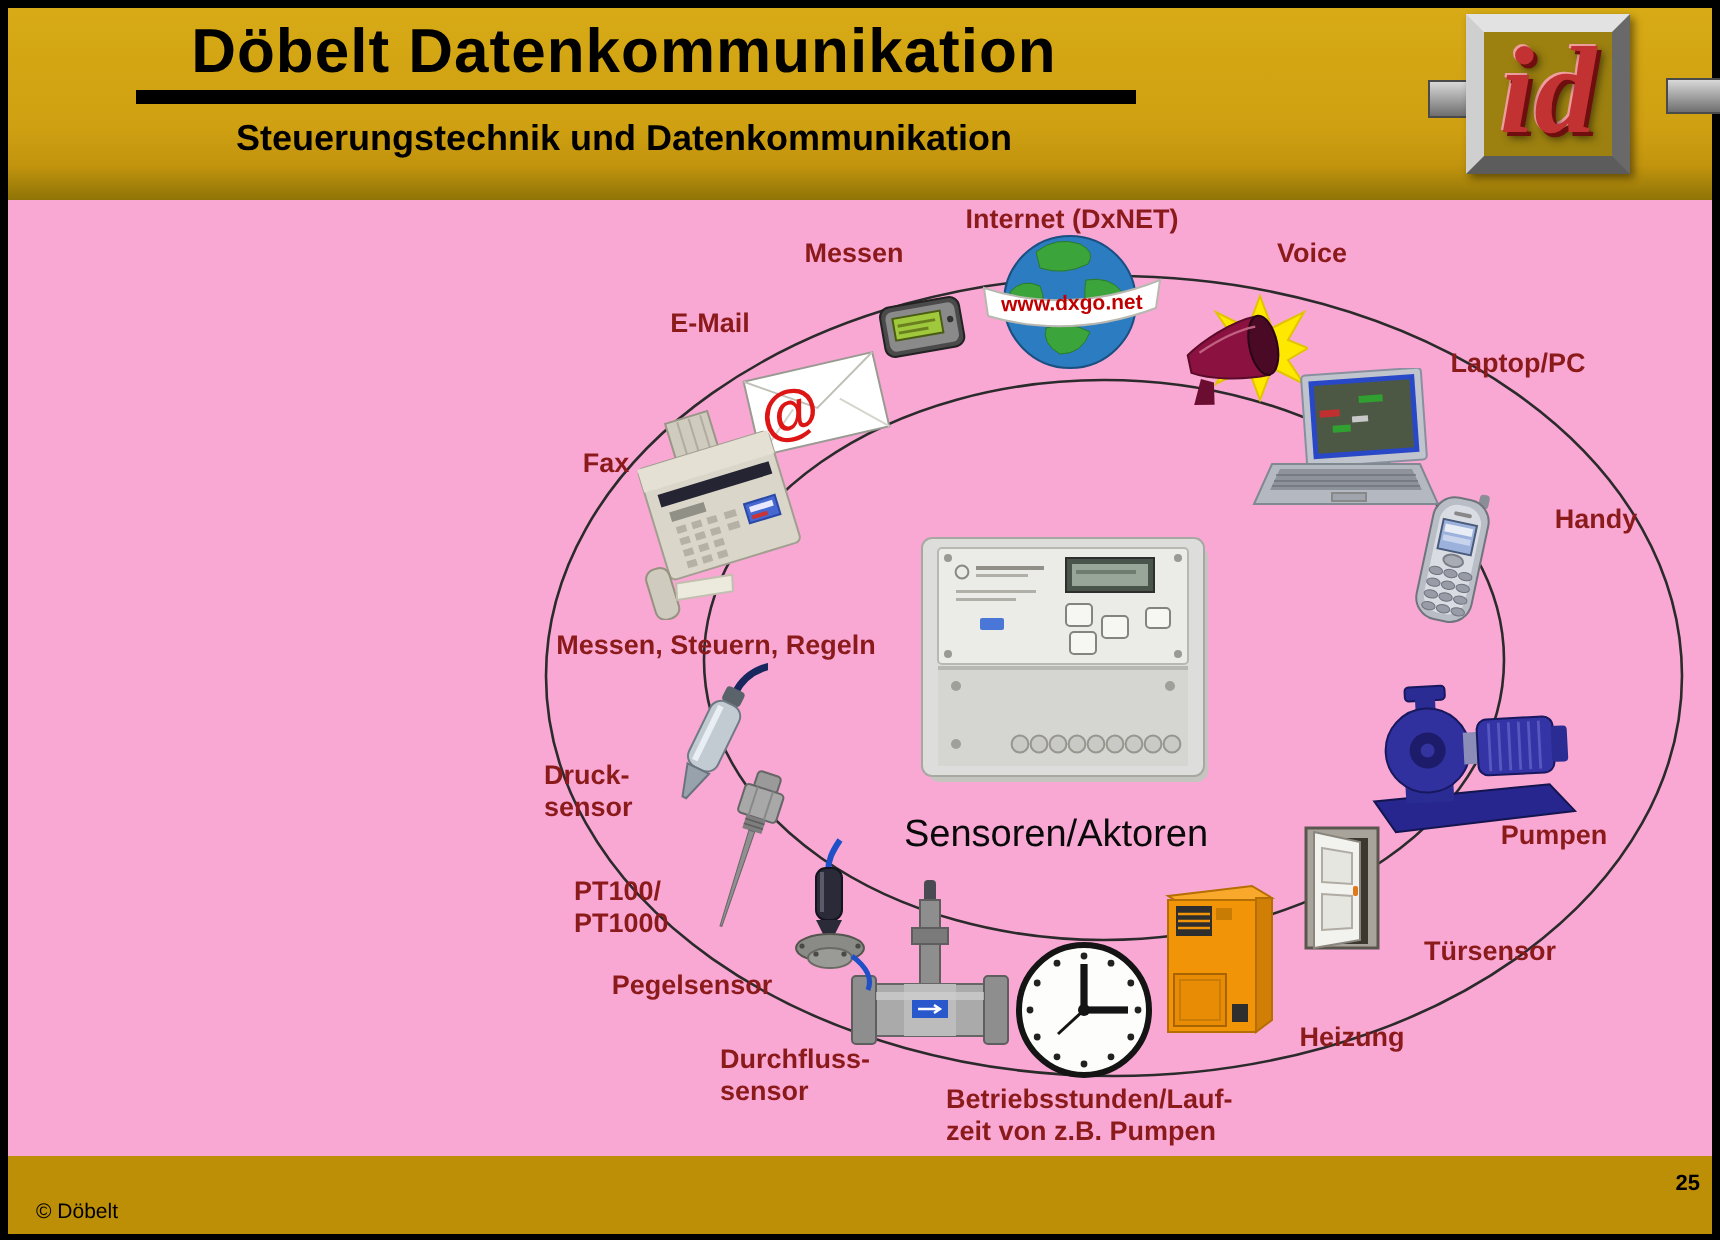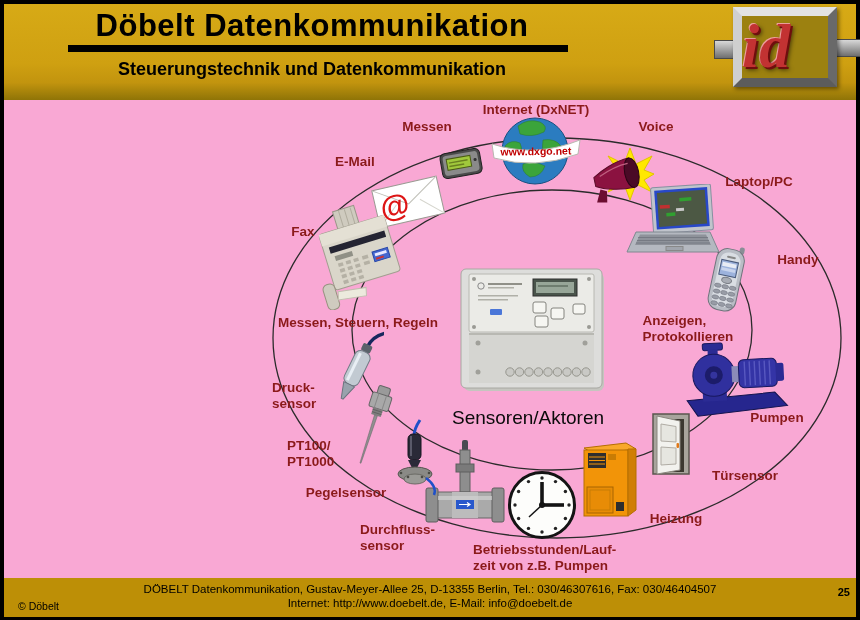--- a/index.html
+++ b/index.html
@@ -9,23 +9,23 @@
     font-family:"Liberation Sans",sans-serif;
   }
   
   .header{position:absolute;left:4px;top:4px;right:4px;height:96px;
     background:linear-gradient(180deg,#d7aa16 0%,#cfa011 62%,#c2940e 82%,#8f7407 100%);}
   .title{position:absolute;left:0;top:4px;width:616px;text-align:center;
     font-size:31px;font-weight:bold;color:#000;letter-spacing:0.5px;}
   .title-rule{position:absolute;left:64px;top:41px;width:500px;height:7px;background:#000;}
   .subtitle{position:absolute;left:0;top:55px;width:616px;text-align:center;
     font-size:18px;font-weight:bold;color:#000;}
-  .logo-frame{position:absolute;left:729px;top:3px;width:104px;height:80px;box-sizing:border-box;
+  .logo-frame{position:absolute;left:729px;top:3px;width:82px;height:80px;box-sizing:border-box;
     border:9px solid;border-color:#e2e2e2 #696969 #5c5c5c #cfcfcf;background:#9c8110;
-    display:flex;align-items:center;justify-content:flex-start;box-shadow:2px 2px 4px rgba(0,0,0,.45);}
+    display:flex;align-items:center;justify-content:center;box-shadow:2px 2px 4px rgba(0,0,0,.45);}
   .logo-id{font-family:"Liberation Serif",serif;font-style:italic;font-weight:bold;
     font-size:62px;line-height:0.9;color:#c23232;
     text-shadow:2px 2px 0 #6e0e0e,3px 3px 4px rgba(0,0,0,.55),-1px -1px 0 #efa0a0;}
   .logo-pin{position:absolute;background:linear-gradient(180deg,#d8d8d8,#6f6f6f);border:1px solid #4a4a4a;}
   .pin-l{left:710px;top:36px;width:26px;height:17px;}
   .pin-r{left:829px;top:35px;width:27px;height:16px;}
   
   .dxbox-title{position:absolute;left:34px;top:130px;font-size:35px;font-weight:bold;color:#000;z-index:3;}
   .dxbox-desc{position:absolute;left:34px;top:210px;font-size:25px;color:#000;line-height:33px;
     white-space:pre-line;z-index:3;}
@@ -336,36 +336,31 @@
   </svg>
 
   <div class="lbl c" style="left:536px;top:102px;">Internet (DxNET)</div>
   <div class="lbl c" style="left:427px;top:119px;">Messen</div>
   <div class="lbl c" style="left:656px;top:119px;">Voice</div>
   <div class="lbl c" style="left:355px;top:154px;">E-Mail</div>
   <div class="lbl c" style="left:759px;top:174px;">Laptop/PC</div>
   <div class="lbl c" style="left:303px;top:224px;">Fax</div>
   <div class="lbl c" style="left:798px;top:252px;">Handy</div>
   <div class="lbl c" style="left:358px;top:315px;">Messen, Steuern, Regeln</div>
-  <div class="lbl c" style="left:715px;top:313px;">Anzeigen, Protokollieren</div>
   <div class="lbl" style="left:272px;top:380px;">Druck-
 sensor</div>
   <div class="lbl c" style="left:777px;top:410px;">Pumpen</div>
   <div class="lbl" style="left:287px;top:438px;">PT100/
 PT1000</div>
   <div class="lbl c" style="left:745px;top:468px;">Türsensor</div>
   <div class="lbl c" style="left:346px;top:485px;">Pegelsensor</div>
   <div class="lbl c" style="left:676px;top:511px;">Heizung</div>
   <div class="lbl" style="left:360px;top:522px;">Durchfluss-
 sensor</div>
   <div class="lbl" style="left:473px;top:542px;">Betriebsstunden/Lauf-
 zeit von z.B. Pumpen</div>
 
   <div class="footer">
-    <div class="footer-center">
-      <div>DÖBELT Datenkommunikation, Gustav-Meyer-Allee 25, D-13355 Berlin, Tel.: 030/46307616, Fax: 030/46404507</div>
-      <div>Internet: http://www.doebelt.de, E-Mail: info@doebelt.de</div>
-    </div>
     <div class="copyright">© Döbelt</div>
     <div class="page-number">25</div>
   </div>
 
 </div>
 
 </body></html>

